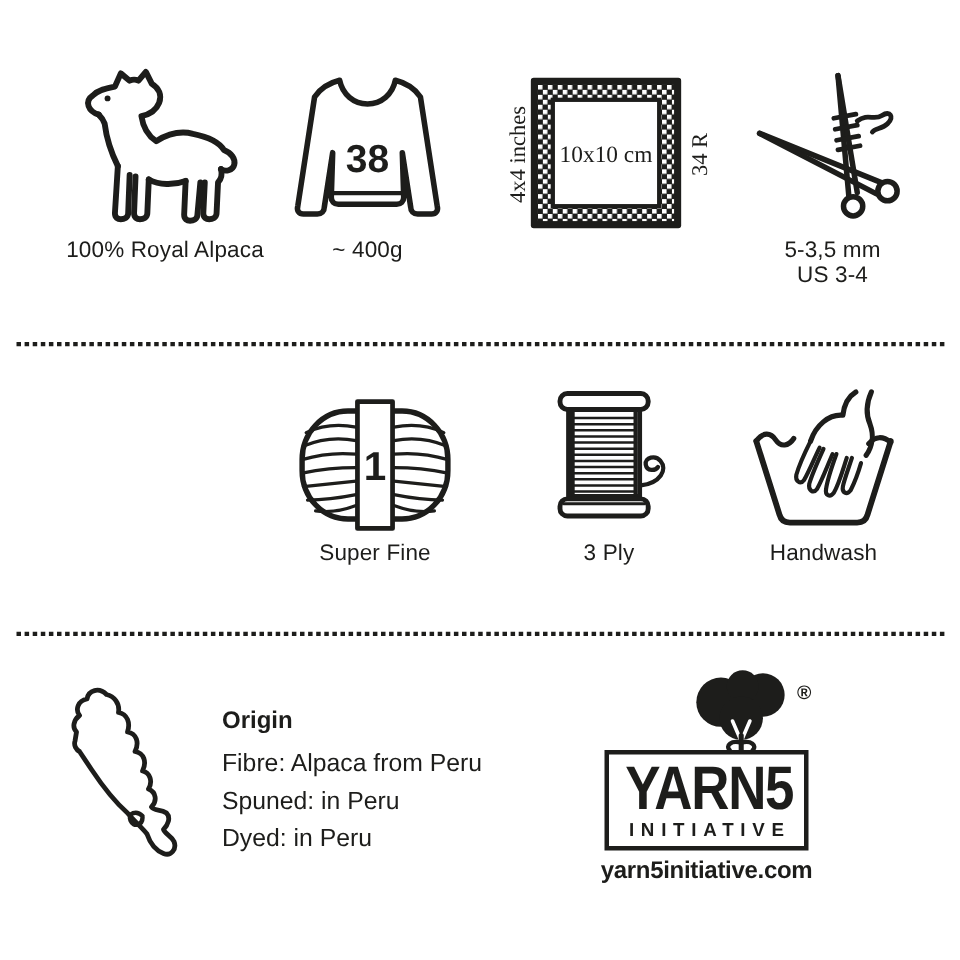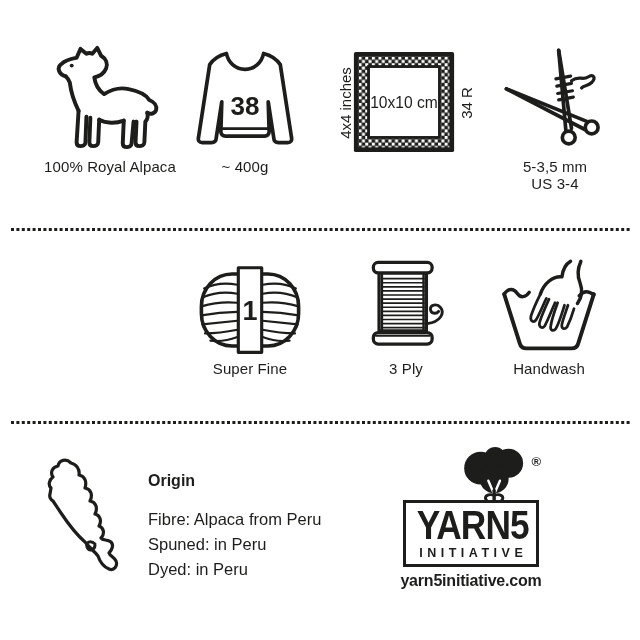--- a/index.html
+++ b/index.html
@@ -15,21 +15,21 @@
   .canvas{ position:absolute; inset:0; }
   svg{ color:var(--ink); display:block; }
   .cell{ position:absolute; text-align:center; }
   .icon-wrap{ display:flex; align-items:flex-end; justify-content:center; }
   .lbl{ font-size:15px; line-height:16.5px; letter-spacing:.1px; margin-top:5px; }
   .divider{ position:absolute; left:10px; width:622px; height:3px; }
   .vlabel{ position:absolute; width:110px; height:18px; font-size:15px; text-align:center;
            transform:rotate(-90deg); transform-origin:center; line-height:18px; }
   .gauge-bottom{ position:absolute; font-size:15px; text-align:center; }
   .origin-block{ position:absolute; left:148px; top:471px; text-align:left; }
-  .origin-title{ font-size:16px; font-weight:bold; line-height:20px; margin-bottom:16px; }
+  .origin-title{ font-size:16px; font-weight:bold; line-height:20px; margin-bottom:6px; }
   .origin-line{ font-size:16.5px; line-height:25px; }
   .brand-block{ position:absolute; left:398px; top:444px; width:146px; text-align:center; }
   .brand-flower{ margin-left:56px; }
   .brand-reg{ position:absolute; top:10px; right:3px; font-size:13px; font-weight:bold; }
   .brand-box{ border:3px solid var(--ink); margin:0 5px; padding:3px 2px 4px; }
   .brand-name{ font-size:41px; font-weight:bold; line-height:38px; letter-spacing:-1px;
                transform:scaleX(.86); transform-origin:center; white-space:nowrap; }
   .brand-sub{ font-size:12.5px; font-weight:bold; letter-spacing:4.5px; text-indent:4.5px;
               margin-top:2px; white-space:nowrap; }
   .brand-url{ font-size:16px; font-weight:bold; letter-spacing:-.2px; margin-top:5px; }
@@ -59,21 +59,21 @@
     <div class="icon-wrap" style="height:112px;">
       <svg width="104" height="110" viewBox="0 0 112 118" fill="none" stroke="currentColor" stroke-width="4" stroke-linecap="round" stroke-linejoin="round">
         <path d="M36,10 C28,12 22,16 18,22 L6,100 C5,104 7,106 10,106 L20,106 C23,106 25,104 25,101 L31,62 L30,94 C30,97 32,99 35,99 L77,99 C80,99 82,97 82,94 L81,62 L87,101 C87,104 89,106 92,106 L102,106 C105,106 107,104 106,100 L94,22 C90,16 84,12 76,10 C74,20 66,27 56,27 C46,27 38,20 36,10 Z" fill="#ffffff"></path>
         <path d="M32,91 L80,91" stroke-width="3"></path>
         <text x="56" y="76" text-anchor="middle" font-size="28" font-weight="bold" fill="currentColor" stroke="none">38</text>
       </svg>
     </div>
     <div class="lbl">~ 400g</div>
   </div>
 
-  <div class="cell" style="left:330px; top:48px; width:152px; height:132px;">
+  <div class="cell" style="left:330px; top:48px; width:152px; height:132px;font-family:Liberation Serif, serif;">
     <svg width="104" height="104" viewBox="0 0 110 110" style="position:absolute; left:22px; top:2px;">
       <defs>
         <pattern id="chk" width="7" height="7" patternUnits="userSpaceOnUse">
           <rect width="3.2" height="3.2" fill="#ffffff"></rect>
           <rect x="3.5" y="3.5" width="3.2" height="3.2" fill="#ffffff"></rect>
         </pattern>
       </defs>
       <rect x="2" y="2" width="106" height="106" rx="2" fill="currentColor"></rect>
       <rect x="7" y="7" width="96" height="96" fill="url(#chk)"></rect>
       <rect x="16" y="16" width="78" height="78" fill="currentColor"></rect>

